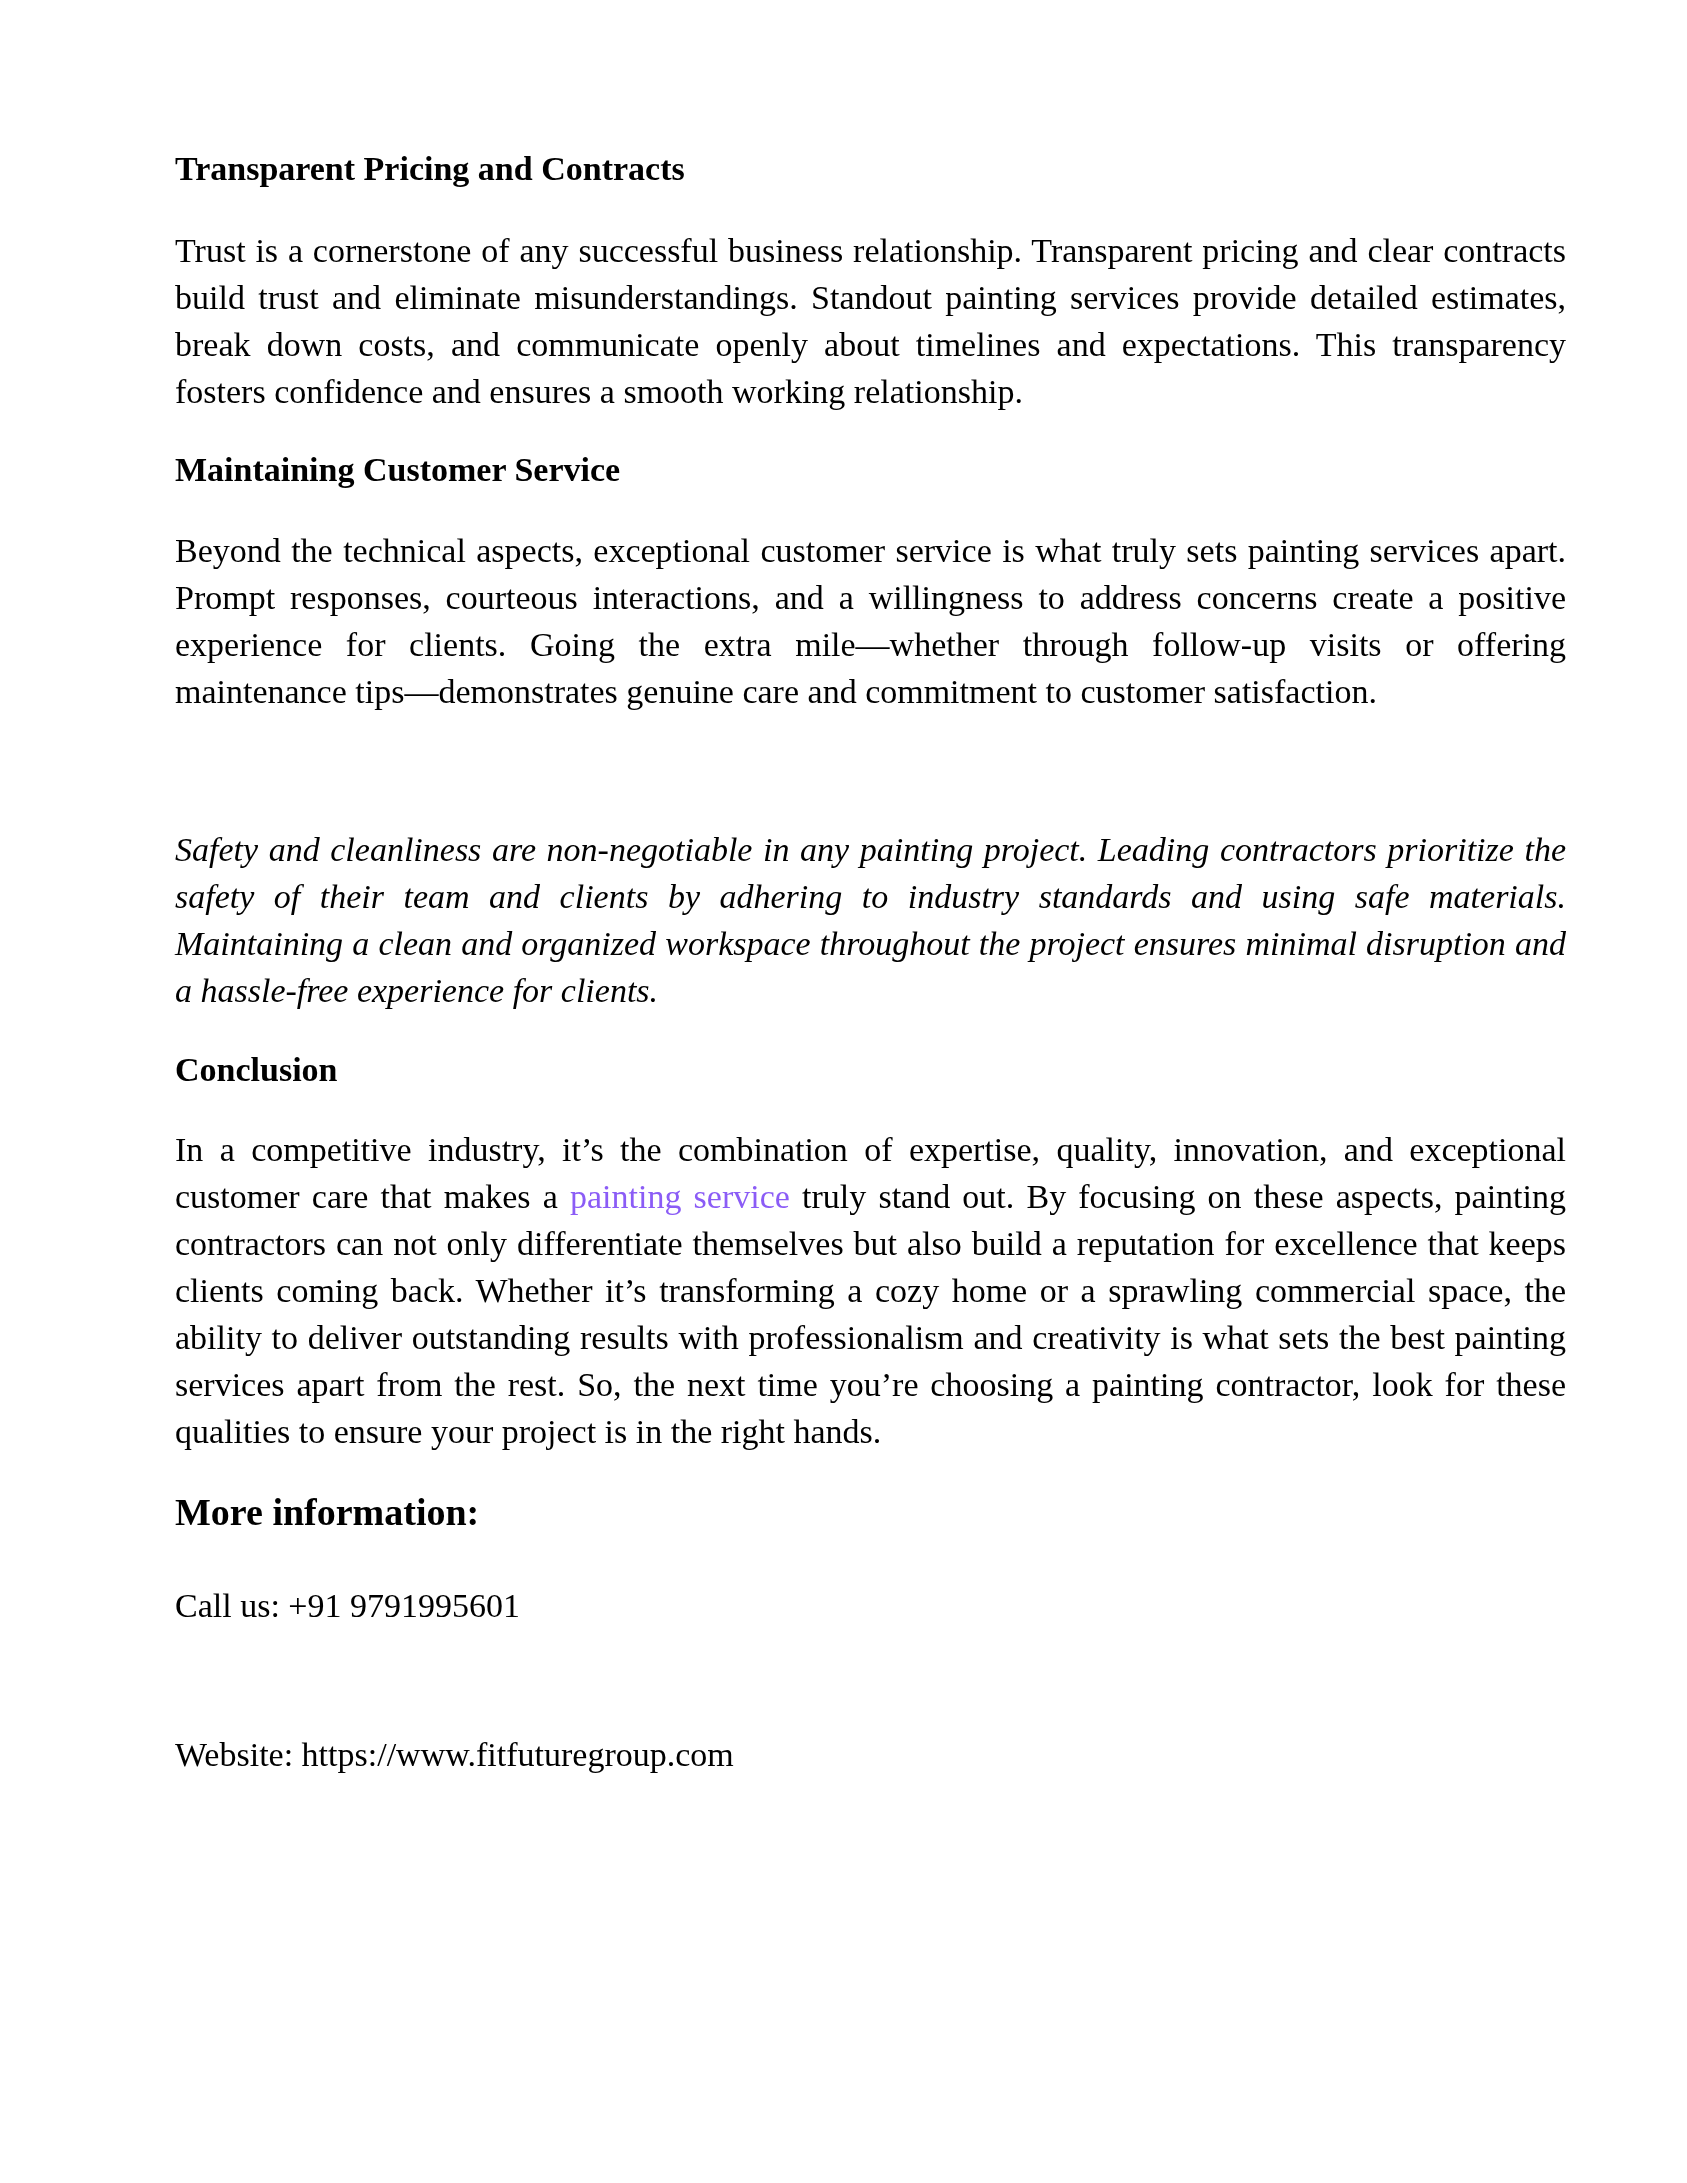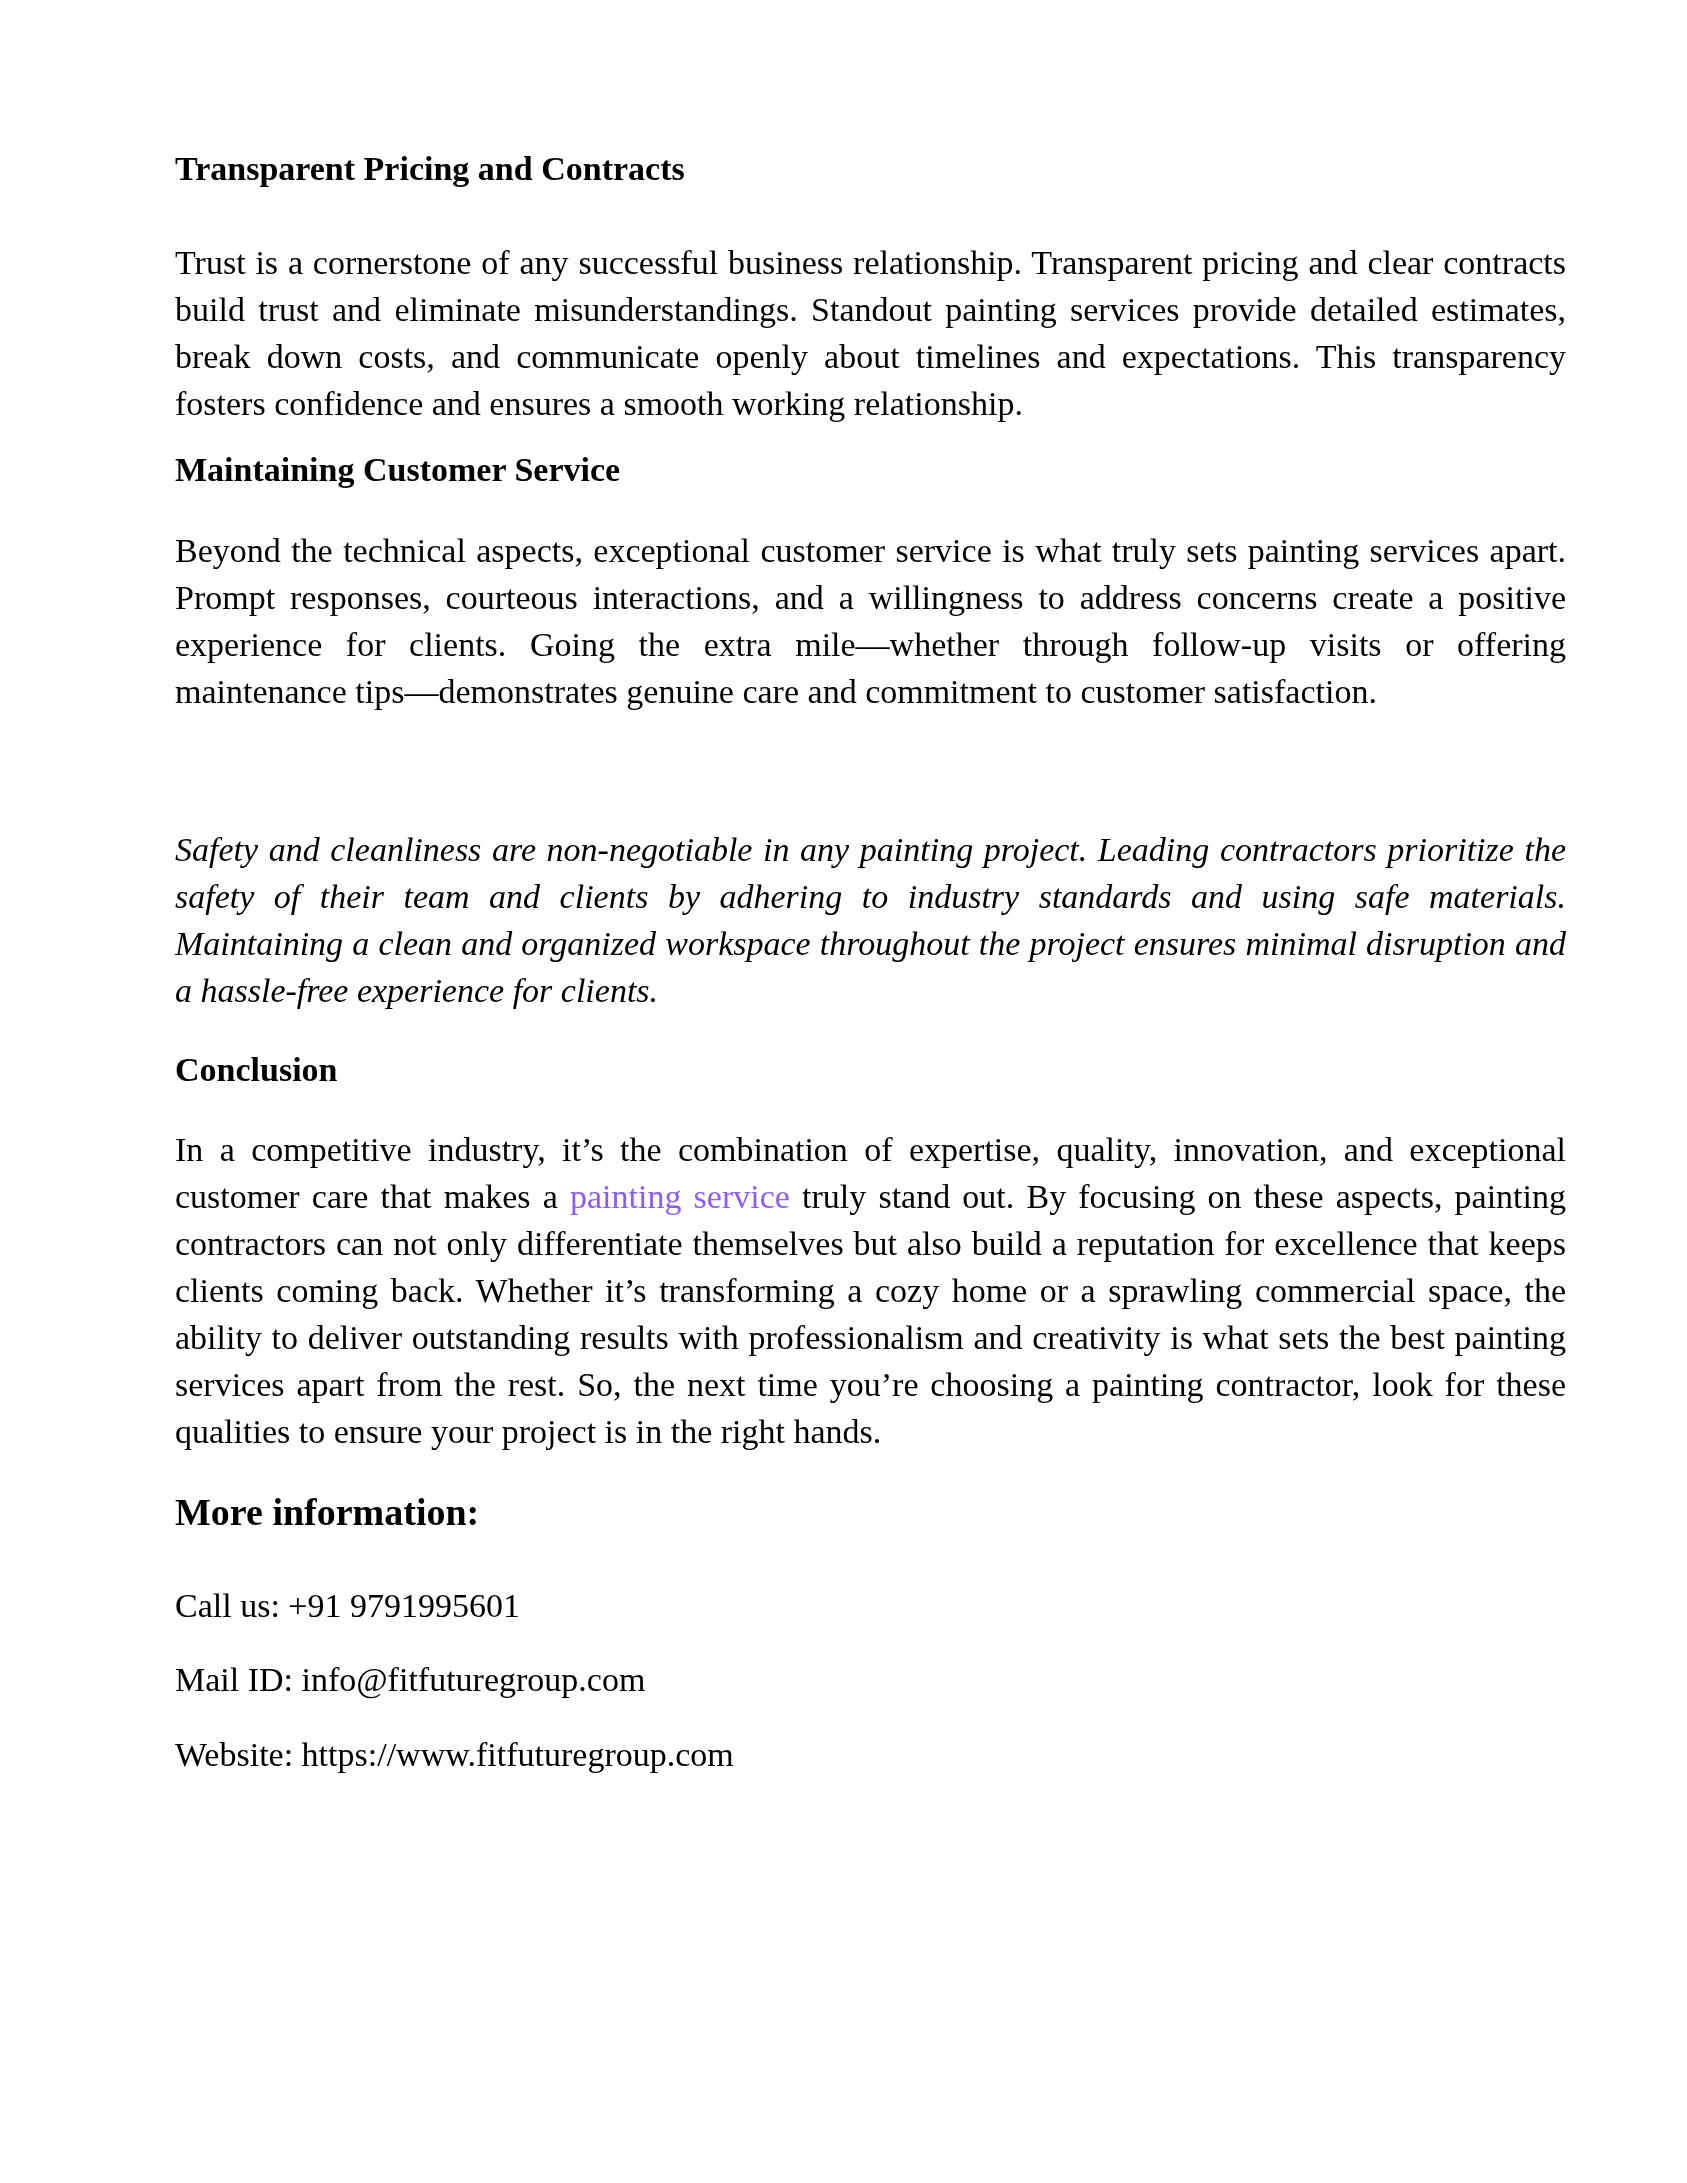--- a/index.html
+++ b/index.html
@@ -18,30 +18,29 @@
   .h-large { font-size: 38px; line-height: 53px; font-weight: bold; white-space: nowrap; }
   .contact { font-size: 34px; line-height: 47px; white-space: nowrap; }
   .link { color: #8b5cf6; text-decoration: none; cursor: pointer; }
 </style>
 </head>
 <body>
 
 <div class="page">
 
   <h2 class="blk h" style="top:145px;">Transparent Pricing and Contracts</h2>
-  <p class="blk p" style="top:227px;margin-top:12px;">Trust is a cornerstone of any successful business relationship. Transparent pricing and clear contracts build trust and eliminate misunderstandings. Standout painting services provide detailed estimates, break down costs, and communicate openly about timelines and expectations. This transparency fosters confidence and ensures a smooth working relationship.</p>
+  <p class="blk p" style="top:227px;">Trust is a cornerstone of any successful business relationship. Transparent pricing and clear contracts build trust and eliminate misunderstandings. Standout painting services provide detailed estimates, break down costs, and communicate openly about timelines and expectations. This transparency fosters confidence and ensures a smooth working relationship.</p>
 
   <h2 class="blk h" style="top:446px;">Maintaining Customer Service</h2>
   <p class="blk p" style="top:527px;">Beyond the technical aspects, exceptional customer service is what truly sets painting services apart. Prompt responses, courteous interactions, and a willingness to address concerns create a positive experience for clients. Going the extra mile—whether through follow-up visits or offering maintenance tips—demonstrates genuine care and commitment to customer satisfaction.</p>
 
   <p class="blk p" style="top:826px;font-style:italic;">Safety and cleanliness are non-negotiable in any painting project. Leading contractors prioritize the safety of their team and clients by adhering to industry standards and using safe materials. Maintaining a clean and organized workspace throughout the project ensures minimal disruption and a hassle-free experience for clients.</p>
 
   <h2 class="blk h" style="top:1046px;">Conclusion</h2>
   <p class="blk p" style="top:1126px;"><span>In a competitive industry, it’s the combination of expertise, quality, innovation, and exceptional customer care that makes a </span><a class="link">painting service</a><span> truly stand out. By focusing on these aspects, painting contractors can not only differentiate themselves but also build a reputation for excellence that keeps clients coming back. Whether it’s transforming a cozy home or a sprawling commercial space, the ability to deliver outstanding results with professionalism and creativity is what sets the best painting services apart from the rest. So, the next time you’re choosing a painting contractor, look for these qualities to ensure your project is in the right hands.</span></p>
 
   <h2 class="blk h-large" style="top:1486px;">More information:</h2>
 
   <p class="blk contact" style="top:1582px;">Call us: +91 9791995601</p>
-  <p class="blk contact" style="top:1656px;">Mail ID: info@fitfuturegroup.com</p>
   <p class="blk contact" style="top:1731px;">Website: https://www.fitfuturegroup.com</p>
 
 </div>
 
 
 </body></html>

